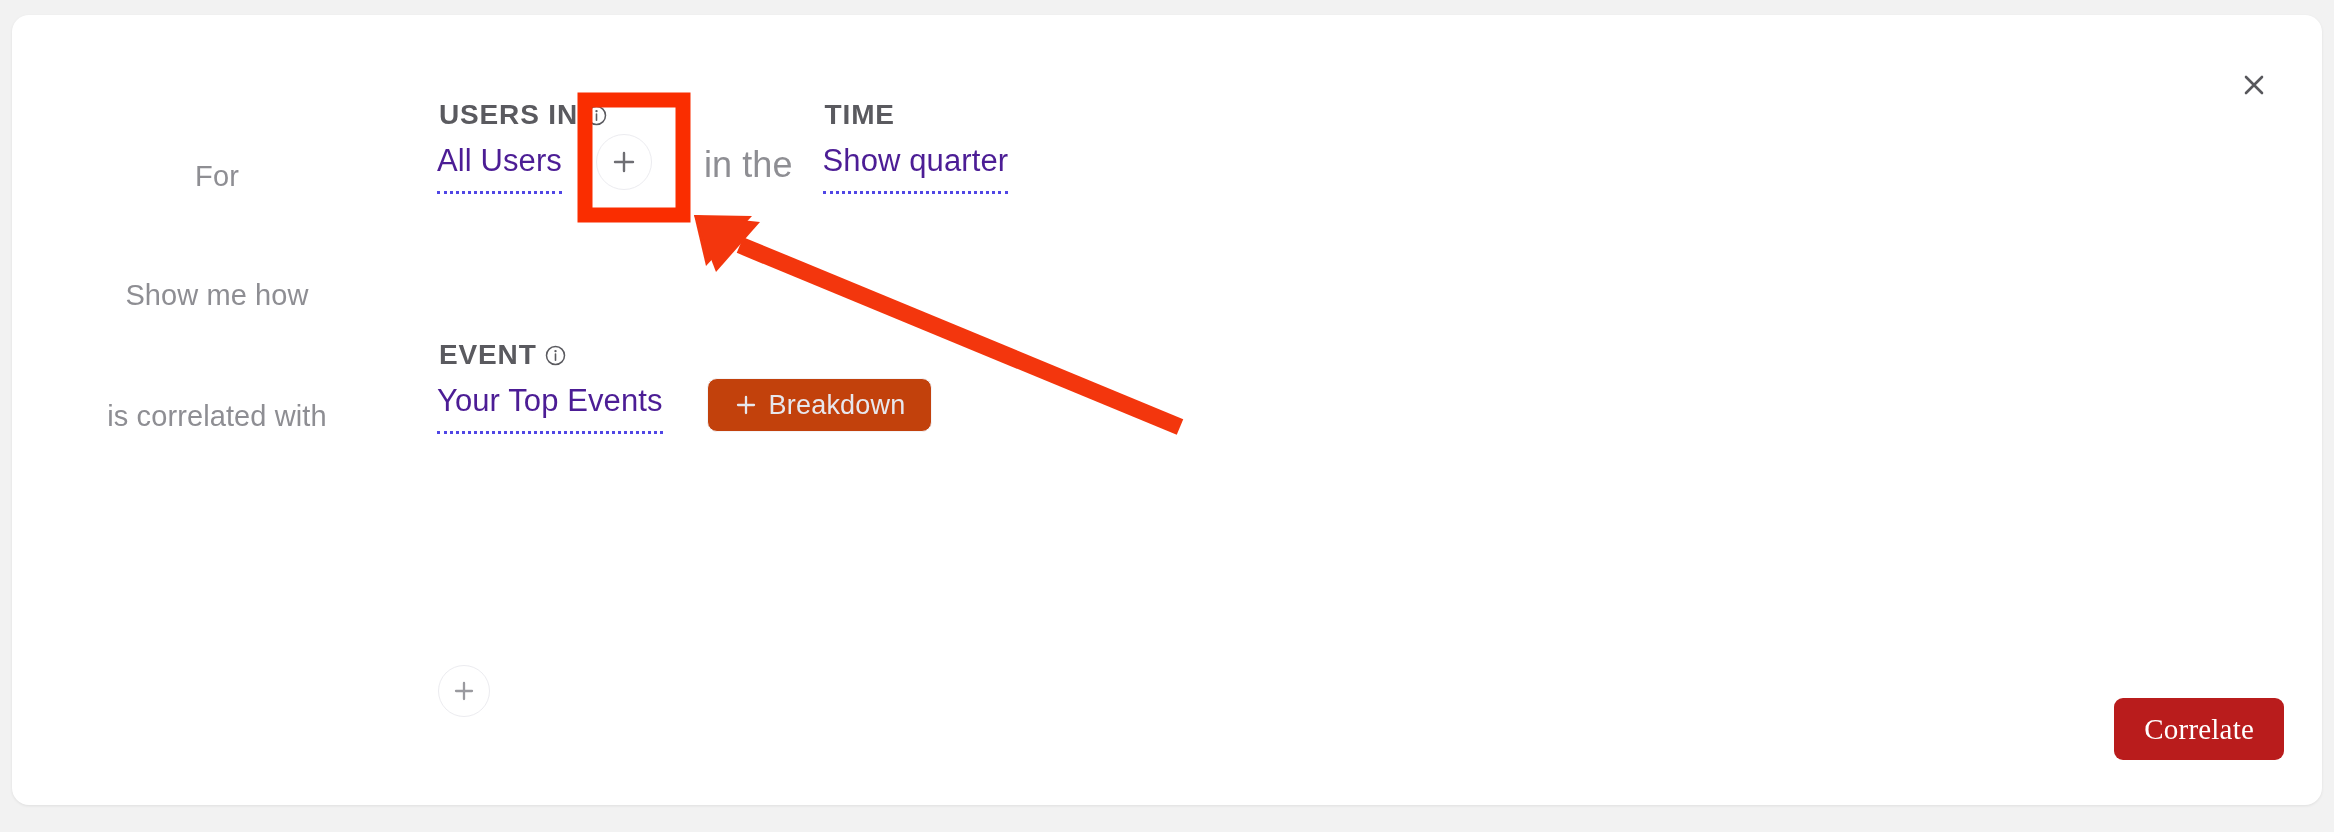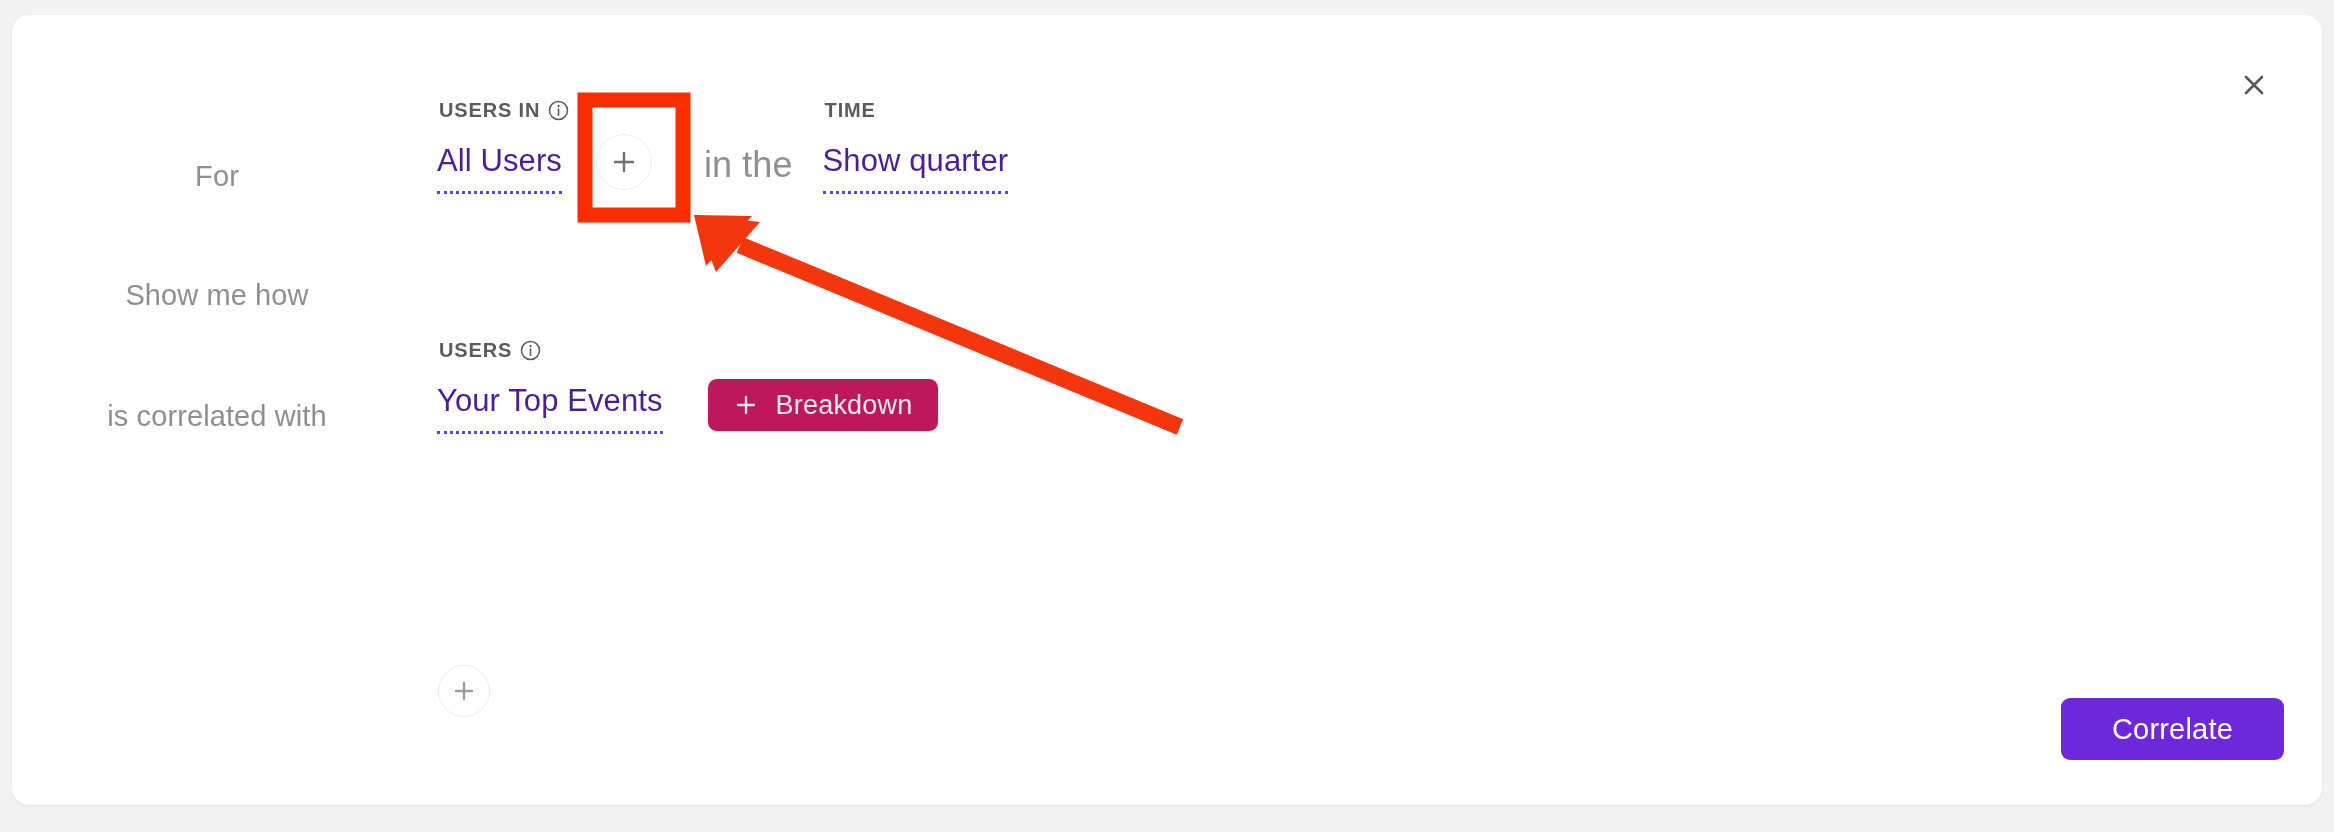--- a/index.html
+++ b/index.html
@@ -69,21 +69,21 @@
   .field {
     position: relative;
     display: inline-block;
     padding-right: 0px;
   }
 
   .field-label {
     position: absolute;
     top: -44px;
     left: 2px;
-    font-size: 20px;
+    font-size: 28px;
     letter-spacing: 0.85px;
     color: #5a5a5f;
     font-weight: 700;
     white-space: nowrap;
     display: flex;
     align-items: center;
     gap: 8px;
   }
   .info-icon { display: inline-flex; align-items: center; }
   .info-icon svg { display: block; }
@@ -133,24 +133,24 @@
   }
 
   
   #breakdown-btn {
     margin-left: 44px;
     margin-bottom: 2px;
     height: 54px;
     padding: 0 26px;
     border: 1.5px solid #f4f4f7;
     border-radius: 10px;
-    background: #be185d;
+    background: #c2410c;
     display: inline-flex;
     align-items: center;
-    gap: 18px;
+    gap: 11px;
     cursor: pointer;
     box-sizing: border-box;
     text-align: center;
   }
   #breakdown-btn .bd-label {
     font-size: 27px;
     color: #e7e7ed;
     letter-spacing: 0.2px;
     white-space: nowrap;
   }
@@ -164,26 +164,26 @@
     width: 52px;
     height: 52px;
   }
 
   
   #correlate-btn {
     position: absolute;
     right: 38px;
     bottom: 45px;
     height: 62px;
-    padding: 0 51px;
-    background: #6d28d9;
+    padding: 0 30px;
+    background: #b91c1c;
     color: #ffffff;
     border: none;
     border-radius: 9px;
-    font-family: Liberation Sans, sans-serif;
+    font-family: Liberation Serif, serif;
     font-size: 29px;
     letter-spacing: 0.2px;
     cursor: pointer;
     display: flex;
     align-items: center;
     justify-content: center;
   }
 
   
   #annotation {
@@ -247,21 +247,21 @@
   <div class="query-row" id="row-goal">
     <div class="prefix">Show me how</div>
 
   </div>
 
   <div class="query-row" id="row-event">
     <div class="prefix">is correlated with</div>
 
     <div class="field">
       <div class="field-label">
-        <span>USERS</span>
+        <span>EVENT</span>
         <span class="info-icon">
           <svg width="21" height="21" viewBox="0 0 21 21">
             <circle cx="10.5" cy="10.5" r="9" fill="none" stroke="#5a5a5f" stroke-width="1.5"></circle>
             <circle cx="10.5" cy="6.1" r="1.2" fill="#5a5a5f"></circle>
             <path d="M10.5 9 L10.5 15.2" stroke="#5a5a5f" stroke-width="1.6" stroke-linecap="round"></path>
           </svg>
         </span>
       </div>
       <div class="field-value">Your Top Events</div>
     </div>

